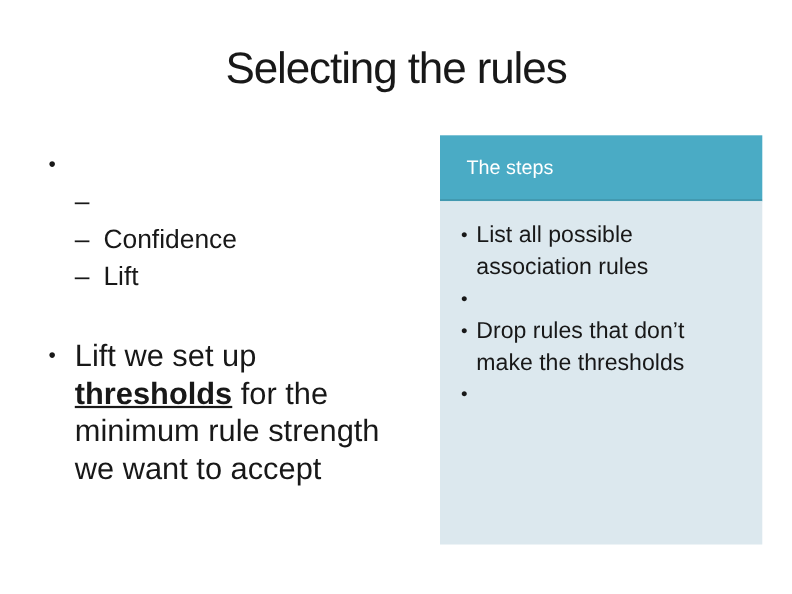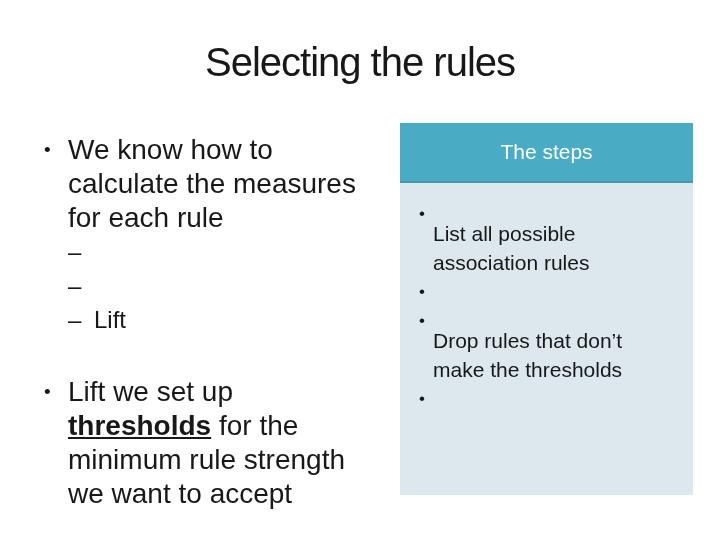--- a/index.html
+++ b/index.html
@@ -71,23 +71,23 @@
     top: 123px;
     width: 293px;
   }
   .steps-header {
     height: 60px;
     background: var(--header-bg, #4aabc5);
     border-bottom: 2px solid rgba(0,0,0,0.10);
     box-sizing: border-box;
     display: flex;
     align-items: center;
-    justify-content: center;
-    font-size: 21px;
+    font-size: 18px;
     color: var(--header-text, #ffffff);
+    padding-left: 24px;
   }
   .steps-body {
     background: var(--body-bg, #dce8ee);
     height: 312px;
     box-sizing: border-box;
     padding: 16px 10px 0 19px;
   }
   .step {
     display: flex;
     align-items: flex-start;
@@ -95,39 +95,38 @@
     line-height: 29px;
   }
   .step .marker {
     flex: none;
     width: 14px;
     font-size: 17px;
     line-height: 29px;
   }
   .step .btext {
     max-width: 228px;
-    margin-top: 20px;
   }
 </style>
 </head>
 <body>
 
 <div class="slide">
   <div class="slide-title">Selecting the rules</div>
 
   <div class="left-column">
       <div class="bullet l1">
         <span class="marker">•</span>
-        <span class="btext"><span class="seg">We know how to calculate the measures for each rule</span></span>
       </div>
       <div class="bullet l2">
         <span class="marker">–</span>
       </div>
       <div class="bullet l2">
         <span class="marker">–</span>
+        <span class="btext">Confidence</span>
       </div>
       <div class="bullet l2">
         <span class="marker">–</span>
         <span class="btext">Lift</span>
       </div>
       <div class="bullet l1">
         <span class="marker">•</span>
         <span class="btext"><span class="seg">Lift we set up </span><span class="seg" style="font-weight: 700; text-decoration: underline;">thresholds</span><span class="seg"> for the minimum rule strength we want to accept</span></span>
       </div>
     </div>

